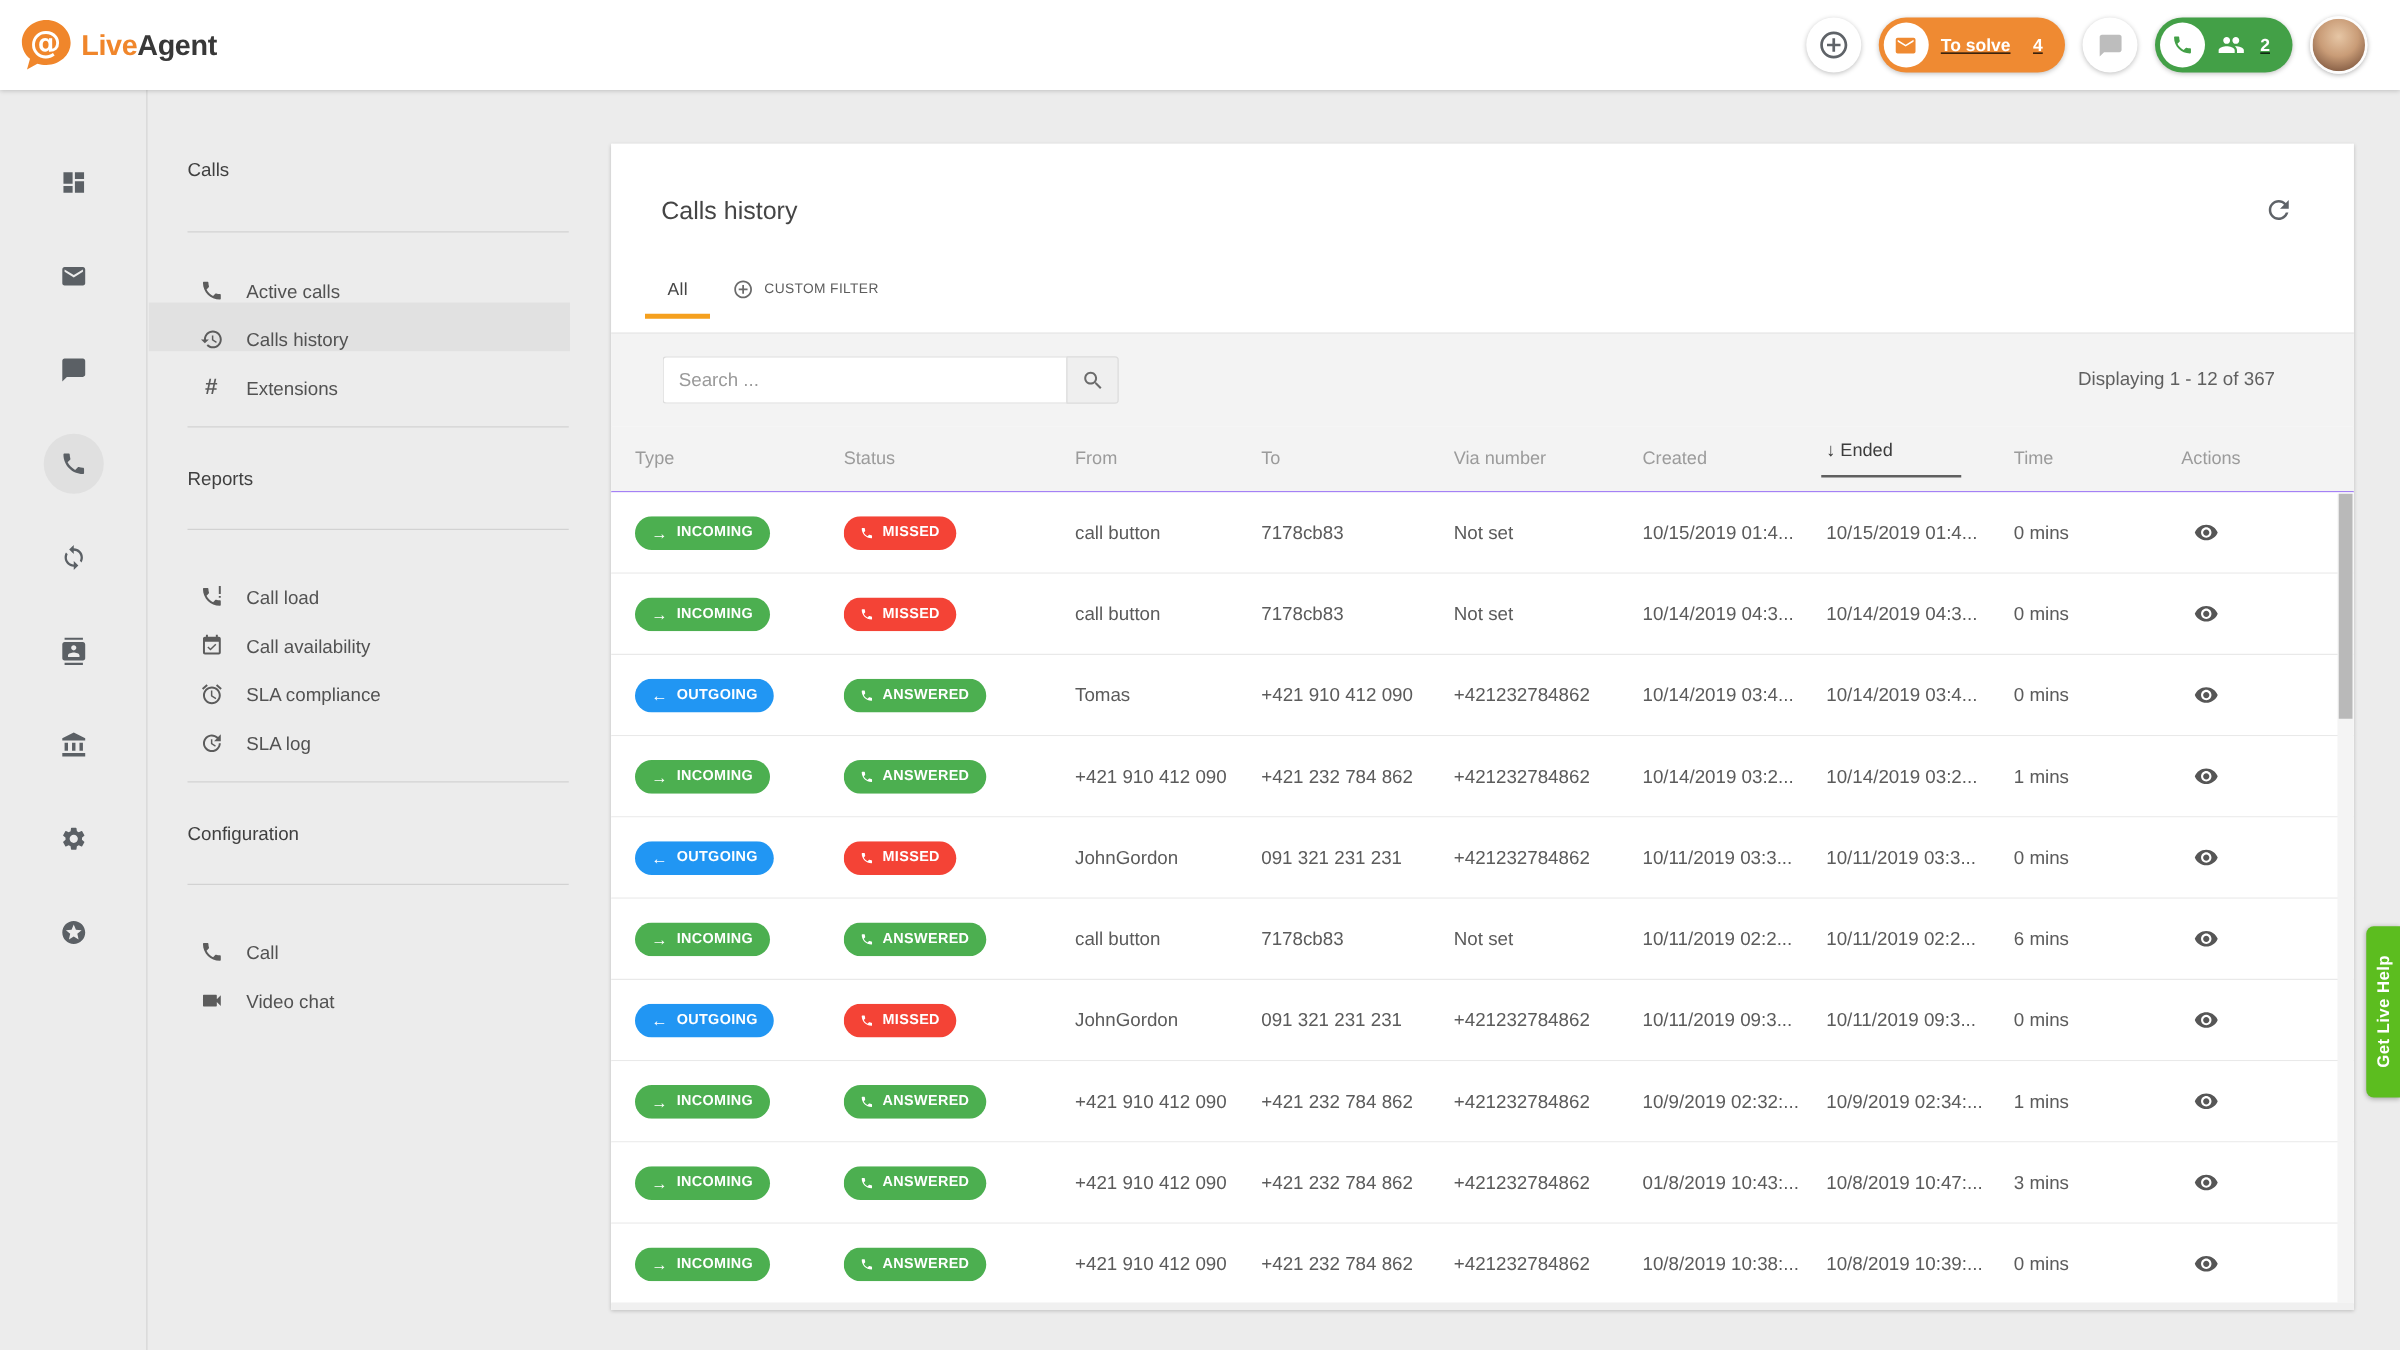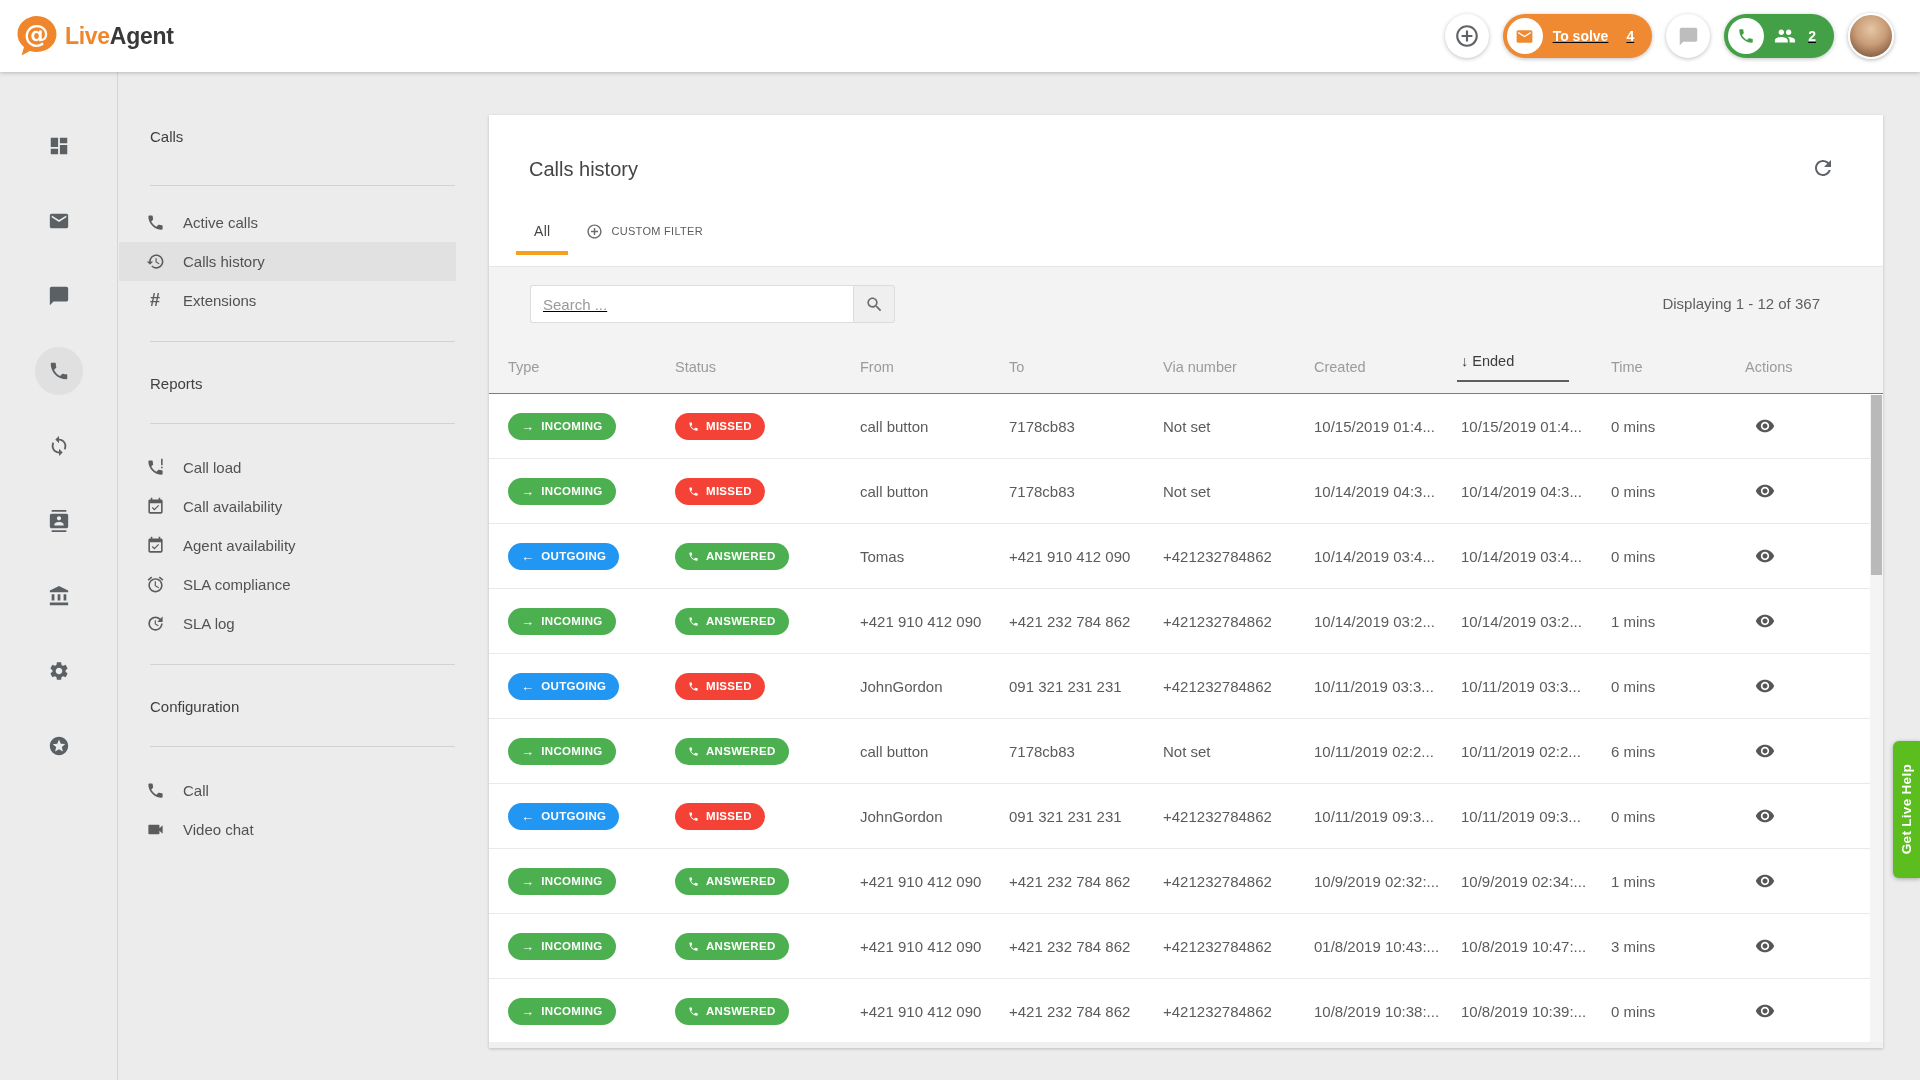--- a/index.html
+++ b/index.html
@@ -34,41 +34,41 @@
     padding-top:50px; gap:27px; }
   .rail-btn { width:48px; height:48px; border:none; background:transparent; border-radius:50%;
     display:flex; align-items:center; justify-content:center; cursor:pointer; color:#5b6065; }
   .rail-btn.active { background:#e0e0e0; }
 
   
   .nav-panel { position:absolute; left:119px; top:72px; bottom:0; width:337px; background:#ececec; }
   .nav-title { margin:0 0 0 31px; font-size:15px; font-weight:normal; color:#3f3f3f; height:24px; line-height:24px; }
   .nav-title.first { margin-top:53px; }
   .nav-divider { border:none; border-top:1px solid #d2d2d2; margin:0 0 0 31px; width:305px; }
-  .nav-item { height:39px; display:flex; align-items:center; gap:18px; padding-left:26px; cursor:pointer;
+  .nav-item { height:39px; display:flex; align-items:flex-end; gap:18px; padding-left:40px; cursor:pointer;
     font-size:15px; color:#525252; }
   .nav-item.active { background:#e1e1e1; }
   .nav-item .nav-ico { width:20px; display:flex; justify-content:center; color:#5c5c5c; }
   .hash-glyph { font-size:18px; font-weight:bold; color:#5c5c5c; }
 
   
   .card { position:absolute; left:489px; top:115px; width:1394px; height:933px; background:#fff;
     box-shadow:0 1px 3px rgba(0,0,0,.2); }
   .card-header { position:relative; height:151px; background:#fff; }
   .card-title { position:absolute; left:40px; top:43px; font-size:20px; font-weight:500; color:#454545; }
   .refresh-btn { position:absolute; right:36px; top:35px; width:36px; height:36px; border:none; background:transparent;
     color:#5f6368; cursor:pointer; }
   .tabs { position:absolute; left:27px; bottom:11px; display:flex; }
   .tab { position:relative; height:48px; display:flex; align-items:center; gap:8px; padding:0 18px;
     font-size:11px; color:#5d5d5d; cursor:pointer; letter-spacing:.3px; }
   .tab.active::after { content:""; position:absolute; left:0; right:0; bottom:0; height:4px; background:#F5A01E; }
   .tab.active { font-size:14px; color:#454545; }
 
   .toolbar { position:relative; height:75px; background:#f3f3f3; border-top:1px solid #e7e7e7; }
-  .searchbox { position:absolute; left:41px; top:18px; display:flex; height:38px;text-decoration:underline; }
+  .searchbox { position:absolute; left:41px; top:18px; display:flex; height:38px; }
   .searchbox input { width:323px; height:38px; border:1px solid #dcdcdc; border-right:none;
     border-radius:3px 0 0 3px; background:#fff; padding:0 12px; font-size:15px; color:#444;
     font-family:"Liberation Sans", sans-serif; outline:none; }
   .searchbox input::placeholder { color:#9a9a9a; }
   .search-btn { width:42px; height:38px; border:1px solid #dcdcdc; border-radius:0 3px 3px 0;
     background:#efefef; color:#6b6b6b; cursor:pointer; display:flex; align-items:center; justify-content:center; }
   .displaying { position:absolute; right:63px; top:28px; font-size:15px; color:#5f5f5f; }
 
   .tgrid { display:grid; grid-template-columns:167px 185px 149px 154px 151px 147px 150px 134px 1fr;
     padding-left:19px; align-items:center; }
@@ -265,28 +265,20 @@
       <span class="nav-ico">
         <svg width="19" height="19" viewBox="0 0 24 24" fill="#5c5c5c">
           <path d="M16.53 11.06L15.47 10l-4.88 4.88-2.12-2.12-1.06 1.06L10.59 17l5.94-5.94zM19 3h-1V1h-2v2H8V1H6v2H5c-1.11 0-1.99.9-1.99 2L3 19c0 1.1.89 2 2 2h14c1.1 0 2-.9 2-2V5c0-1.1-.9-2-2-2zm0 16H5V8h14v11z"></path>
         </svg>
       </span>
       <span>Call availability</span>
     </div>
     <div class="nav-item">
       <span class="nav-ico">
         <svg width="19" height="19" viewBox="0 0 24 24" fill="#5c5c5c">
-          <path d="M16.53 11.06L15.47 10l-4.88 4.88-2.12-2.12-1.06 1.06L10.59 17l5.94-5.94zM19 3h-1V1h-2v2H8V1H6v2H5c-1.11 0-1.99.9-1.99 2L3 19c0 1.1.89 2 2 2h14c1.1 0 2-.9 2-2V5c0-1.1-.9-2-2-2zm0 16H5V8h14v11z"></path>
-        </svg>
-      </span>
-      <span>Agent availability</span>
-    </div>
-    <div class="nav-item">
-      <span class="nav-ico">
-        <svg width="19" height="19" viewBox="0 0 24 24" fill="#5c5c5c">
           <path d="M22 5.72l-4.6-3.86-1.29 1.53 4.6 3.86L22 5.72zM7.88 3.39L6.6 1.86 2 5.71l1.29 1.53 4.59-3.85zM12.5 8H11v6l4.75 2.85.75-1.23-4-2.37V8zM12 4c-4.97 0-9 4.03-9 9s4.02 9 9 9c4.97 0 9-4.03 9-9s-4.03-9-9-9zm0 16c-3.87 0-7-3.13-7-7s3.13-7 7-7 7 3.13 7 7-3.13 7-7 7z"></path>
         </svg>
       </span>
       <span>SLA compliance</span>
     </div>
     <div class="nav-item">
       <span class="nav-ico">
         <svg width="19" height="19" viewBox="0 0 24 24" fill="#5c5c5c">
           <path d="M21 10.12h-6.78l2.74-2.82c-2.73-2.7-7.15-2.8-9.88-.1-2.73 2.71-2.73 7.08 0 9.79s7.15 2.71 9.88 0C18.32 15.65 19 14.08 19 12.1h2c0 1.98-.88 4.55-2.64 6.29-3.51 3.48-9.21 3.48-12.72 0-3.5-3.47-3.53-9.11-.02-12.58s9.14-3.47 12.65 0L21 3v7.12zM12.5 8v4.25l3.5 2.08-.72 1.21L11 13V8h1.5z"></path>
         </svg>

